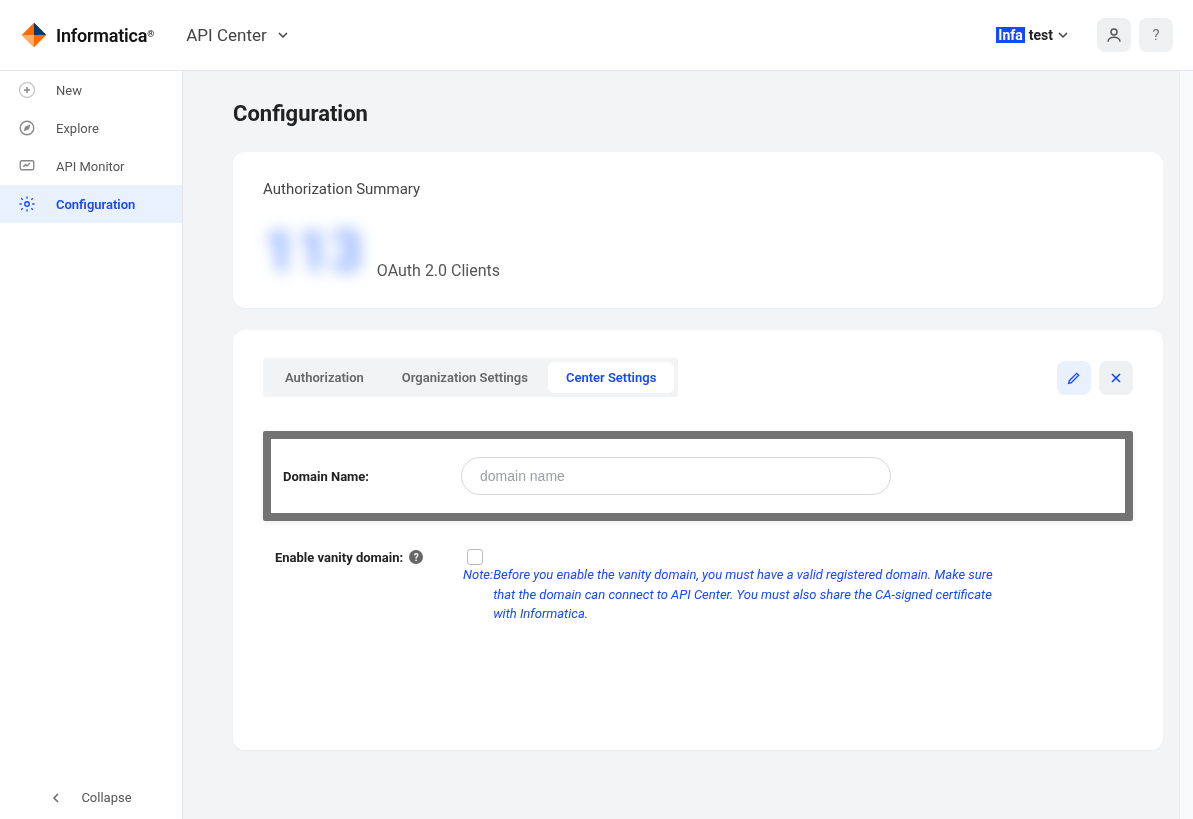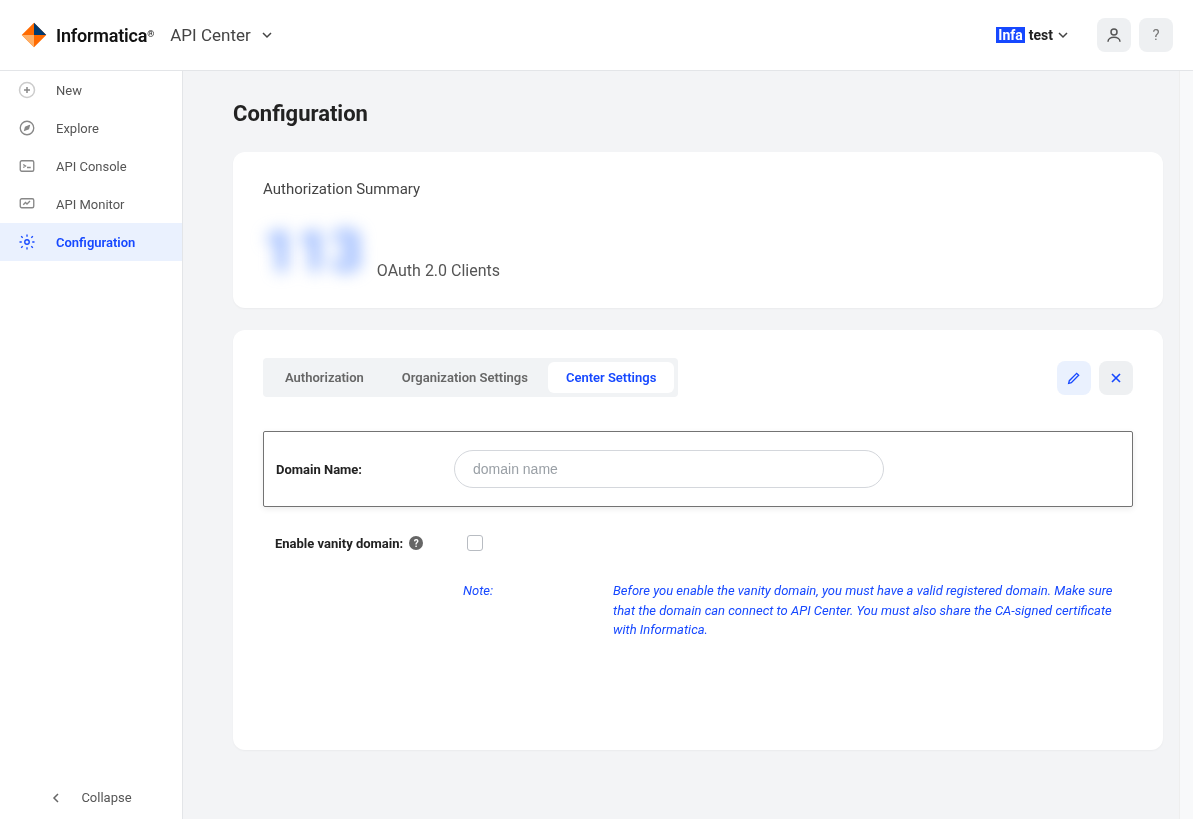--- a/index.html
+++ b/index.html
@@ -4,21 +4,21 @@
 <style>
   * { box-sizing: border-box; margin: 0; padding: 0; }
   body { font-family: -apple-system, BlinkMacSystemFont, "Segoe UI", Roboto, Arial, sans-serif; font-size: 13px; color: #333; background: #f3f4f6; width: 1193px; height: 819px; overflow: hidden; position: relative; }
 
   
   .header { height: 71px; background: #fff; border-bottom: 1px solid #e3e5e8; display: flex; align-items: center; padding: 12px 20px; }
   .logo-block { display: flex; align-items: center; gap: 8px; }
   .logo-icon { width: 28px; height: 28px; }
   .brand-name { font-size: 18px; font-weight: 600; color: #111; letter-spacing: -0.2px; }
   .brand-sup { font-size: 9px; vertical-align: super; color: #111; }
-  .product-name { font-size: 17px; color: #444; margin-left: 8px; font-weight: 400; }
+  .product-name { font-size: 17px; color: #444; margin-left: 24px; font-weight: 400; }
   .product-caret { margin-left: 6px; }
   .header-spacer { flex: 1; }
   .tenant { display: flex; align-items: center; gap: 4px; margin-right: 20px; font-weight: bold; }
   .tenant-hl { background: #1648ff; color: #fff; padding: 0 2px; font-size: 14px; }
   .tenant-rest { font-size: 14px; color: #222; }
   .hdr-btn { width: 34px; height: 34px; background: #eef0f2; border-radius: 8px; display: flex; align-items: center; justify-content: center; margin-left: 8px; color: #555; cursor: pointer; }
 
   
   .sidebar { position: absolute; left: 0; top: 71px; bottom: 0; width: 183px; background: #fff; border-right: 1px solid #e3e5e8; display: flex; flex-direction: column; }
   .side-item { display: flex; align-items: center; gap: 20px; padding: 10px 18px; color: #555; cursor: pointer; font-size: 13px; }
@@ -40,31 +40,31 @@
   .tabs-row { display: flex; align-items: center; }
   .tabs { display: flex; background: #f1f3f5; border-radius: 4px; padding: 4px; gap: 2px; }
   .tab { padding: 8px 18px; font-size: 13px; font-weight: 600; color: #666; border-radius: 6px; cursor: pointer; white-space: nowrap; }
   .tab.active { background: #fff; color: #1648ff; }
   .tabs-spacer { flex: 1; }
   .icon-btn { width: 34px; height: 34px; border-radius: 8px; display: flex; align-items: center; justify-content: center; margin-left: 8px; cursor: pointer; }
   .icon-btn.edit { background: #eaf1fe; color: #1648ff; }
   .icon-btn.close { background: #eef0f2; color: #1648ff; }
 
   
-  .hl-row { border: 1px solid #737373; border-radius: 2px; padding: 18px 14px 18px 10px; margin-top: 34px; display: flex; align-items: center; box-shadow: 0 2px 6px rgba(0,0,0,0.08); }
+  .hl-row { border: 8px solid #737373; border-radius: 2px; padding: 18px 14px 18px 10px; margin-top: 34px; display: flex; align-items: center; box-shadow: 0 2px 6px rgba(0,0,0,0.08); }
   .field-label { width: 180px; font-size: 13px; font-weight: 700; color: #222; padding-left: 2px; }
   .text-input { flex: 0 0 430px; height: 38px; border: 1px solid #d4d7dc; border-radius: 19px; padding: 0 18px; font-size: 14px; color: #333; outline: none; }
   .text-input::placeholder { color: #9aa0a6; }
 
   .row2 { display: flex; align-items: center; margin-top: 28px; padding-left: 10px; }
   .row2 .field-label { display: flex; align-items: center; gap: 6px; }
   .help-dot { width: 14px; height: 14px; border-radius: 50%; background: #666; color: #fff; font-size: 10px; display: flex; align-items: center; justify-content: center; font-weight: 700; }
   .checkbox { width: 16px; height: 16px; border: 1.5px solid #b8bcc2; border-radius: 3px; margin-left: 14px; }
 
-  .note-row { display: flex; margin-top: 30px; padding-left: 200px; gap: 12px; font-style: italic; font-size: 13px; line-height: 1.5; justify-content: space-between; }
+  .note-row { display: flex; padding-left: 200px; font-style: italic; font-size: 13px; line-height: 1.5; }
   .note-label { color: #1648ff; font-weight: 400; flex-shrink: 0; }
   .note-text { color: #1648ff; max-width: 520px; }
 
   
   .scrollbar-track { position: absolute; right: 0; top: 71px; bottom: 0; width: 14px; background: #f8f9fa; border-left: 1px solid #eee; }
 </style>
 </head>
 <body>
 
 <div class="header">
@@ -108,27 +108,20 @@
         <path d="M12 8v8M8 12h8"></path>
       </svg>
     <span>New</span>
   </div>
   <div class="side-item">
     <svg viewBox="0 0 24 24" fill="none" stroke="#888" stroke-width="1.8">
         <circle cx="12" cy="12" r="9"></circle>
         <polygon points="15,9 10,11 9,15 14,13" fill="#888"></polygon>
       </svg>
     <span>Explore</span>
-  </div>
-  <div class="side-item">
-    <svg viewBox="0 0 24 24" fill="none" stroke="#888" stroke-width="1.8">
-        <rect x="3" y="5" width="18" height="14" rx="2"></rect>
-        <path d="M7 10l3 2-3 2M12 14h5"></path>
-      </svg>
-    <span>API Console</span>
   </div>
   <div class="side-item">
     <svg viewBox="0 0 24 24" fill="none" stroke="#888" stroke-width="1.8">
         <rect x="3" y="5" width="18" height="12" rx="2"></rect>
         <path d="M7 13l3-3 2 2 4-4"></path>
       </svg>
     <span>API Monitor</span>
   </div>
   <div class="side-item active">
     <svg viewBox="0 0 24 24" fill="none" stroke="#1648ff" stroke-width="1.8">

